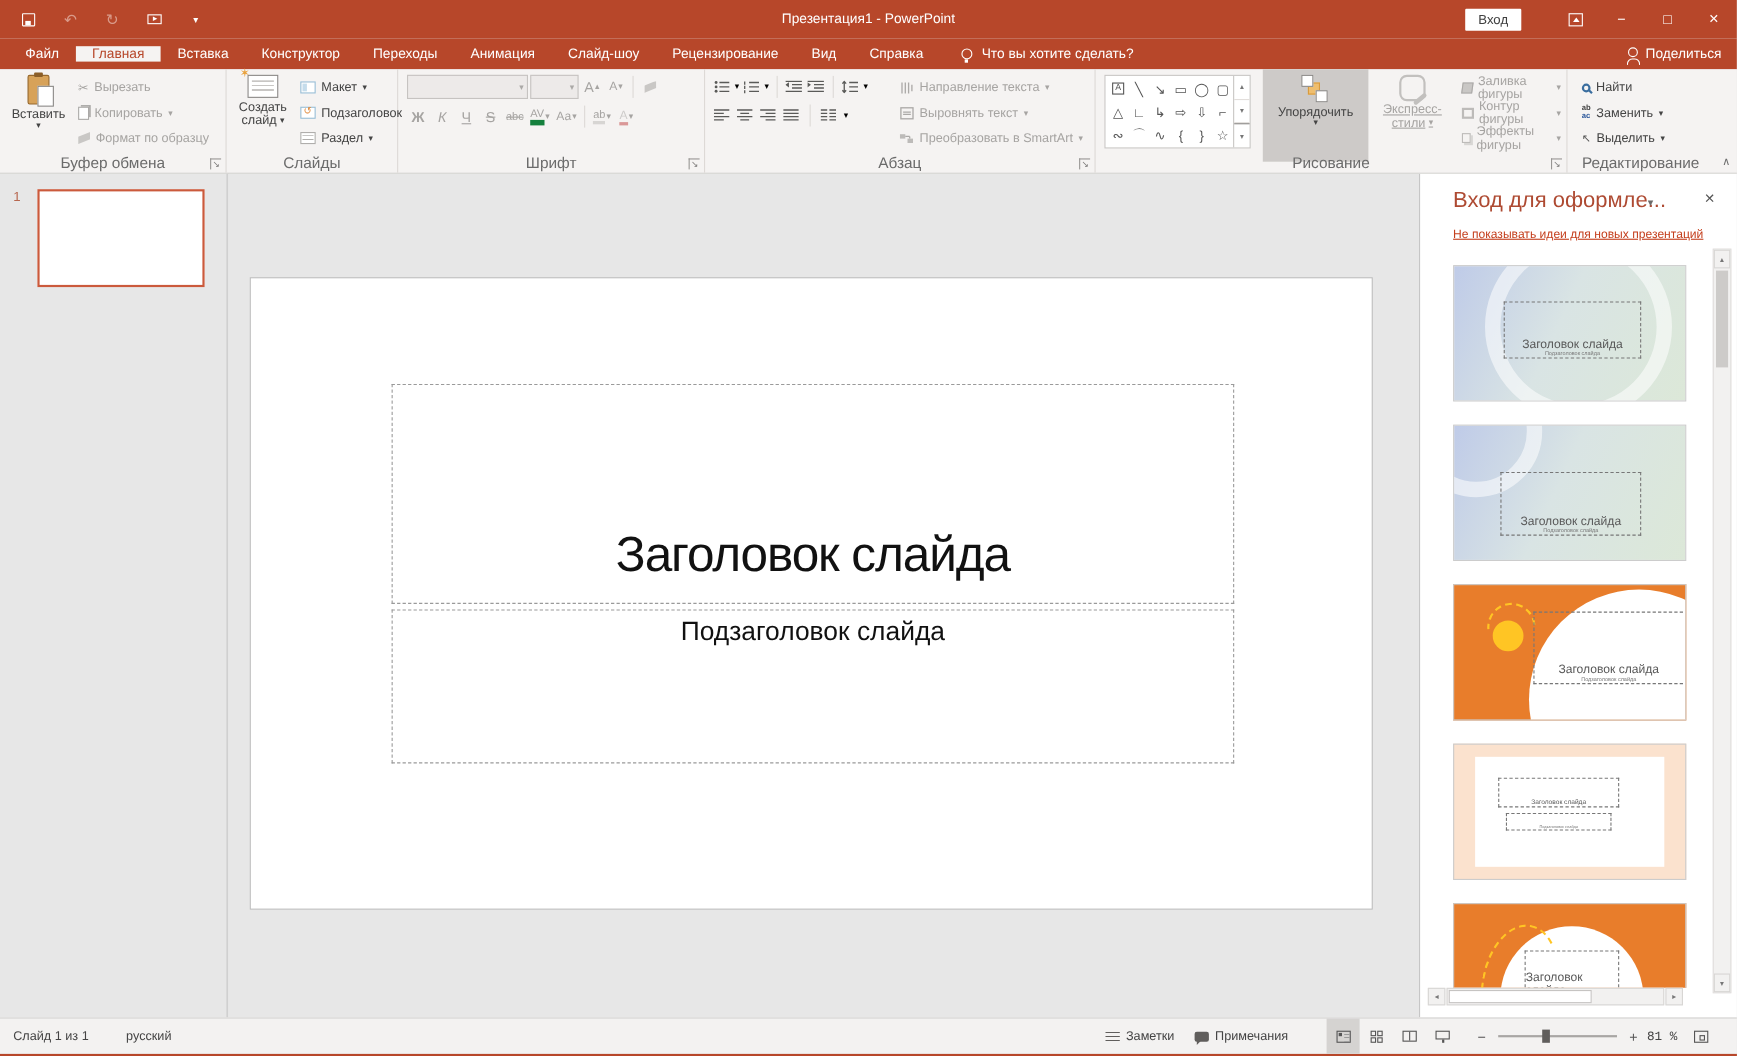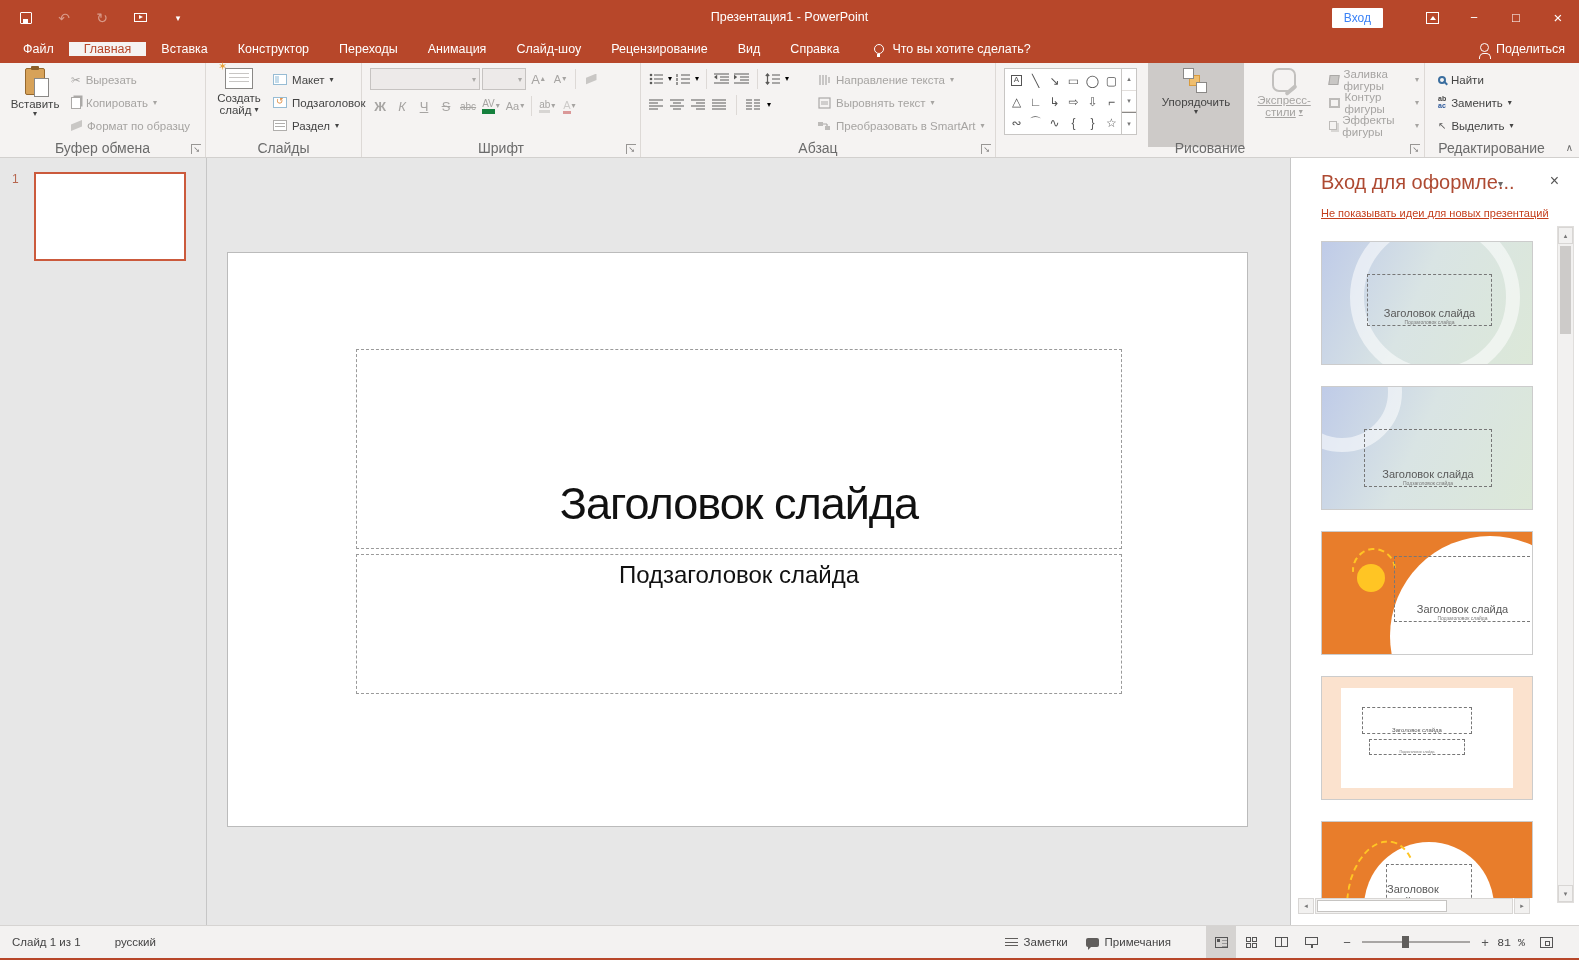--- a/index.html
+++ b/index.html
@@ -16,21 +16,21 @@
              font-size:14px; color:#fff; cursor:default; }
   .qat-dim { color:#D99A89; }
   .save-ic { width:12px; height:12px; border:1.5px solid #fff; border-radius:1px; position:relative; }
   .save-ic::after { content:""; position:absolute; left:2px; bottom:0; width:5px; height:4px; background:#fff; }
   .show-ic { width:13px; height:9px; border:1.5px solid #fff; position:relative; }
   .show-ic::after { content:""; position:absolute; left:4px; top:1px; width:0; height:0;
                     border-left:4px solid #fff; border-top:2.5px solid transparent; border-bottom:2.5px solid transparent; }
   #window-title { position:absolute; left:0; top:0; width:100%; height:35px; line-height:35px;
                   text-align:center; font-size:12.5px; color:#fff; }
   #title-controls { position:absolute; right:0; top:0; height:35px; display:flex; align-items:center; }
-  #signin-btn { background:#fff; color:#3b82f6; font-size:12px; padding:3px 12px; border-radius:1px; margin-right:28px; }
+  #signin-btn { background:#fff; color:#404040; font-size:12px; padding:3px 12px; border-radius:1px; margin-right:28px; }
   .cap-btn { width:42px; height:35px; display:flex; align-items:center; justify-content:center;
              font-size:13px; color:#fff; }
   .ribopt-ic { width:13px; height:12px; border:1.2px solid #fff; position:relative; display:inline-block; }
   .ribopt-ic::after { content:""; position:absolute; left:3.2px; top:3px; width:0; height:0;
                       border-bottom:4px solid #fff; border-left:3px solid transparent; border-right:3px solid transparent; }
 
   
   #tabrow { position:absolute; top:35px; left:0; width:1579px; height:28px; background:#B7472A;
             display:flex; align-items:center; padding-left:8px; }
   .tab { padding:0 15px; display:flex; align-items:center; font-size:12.5px; color:#fff; cursor:default; }

